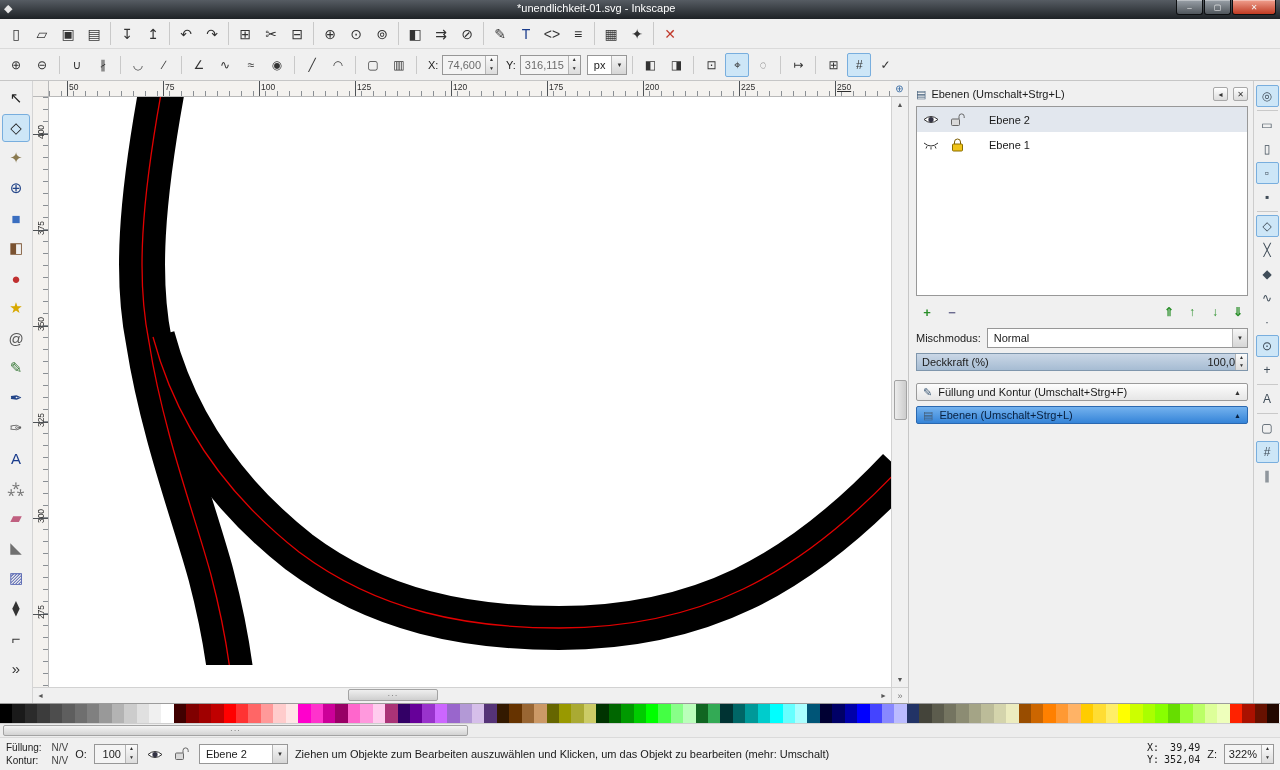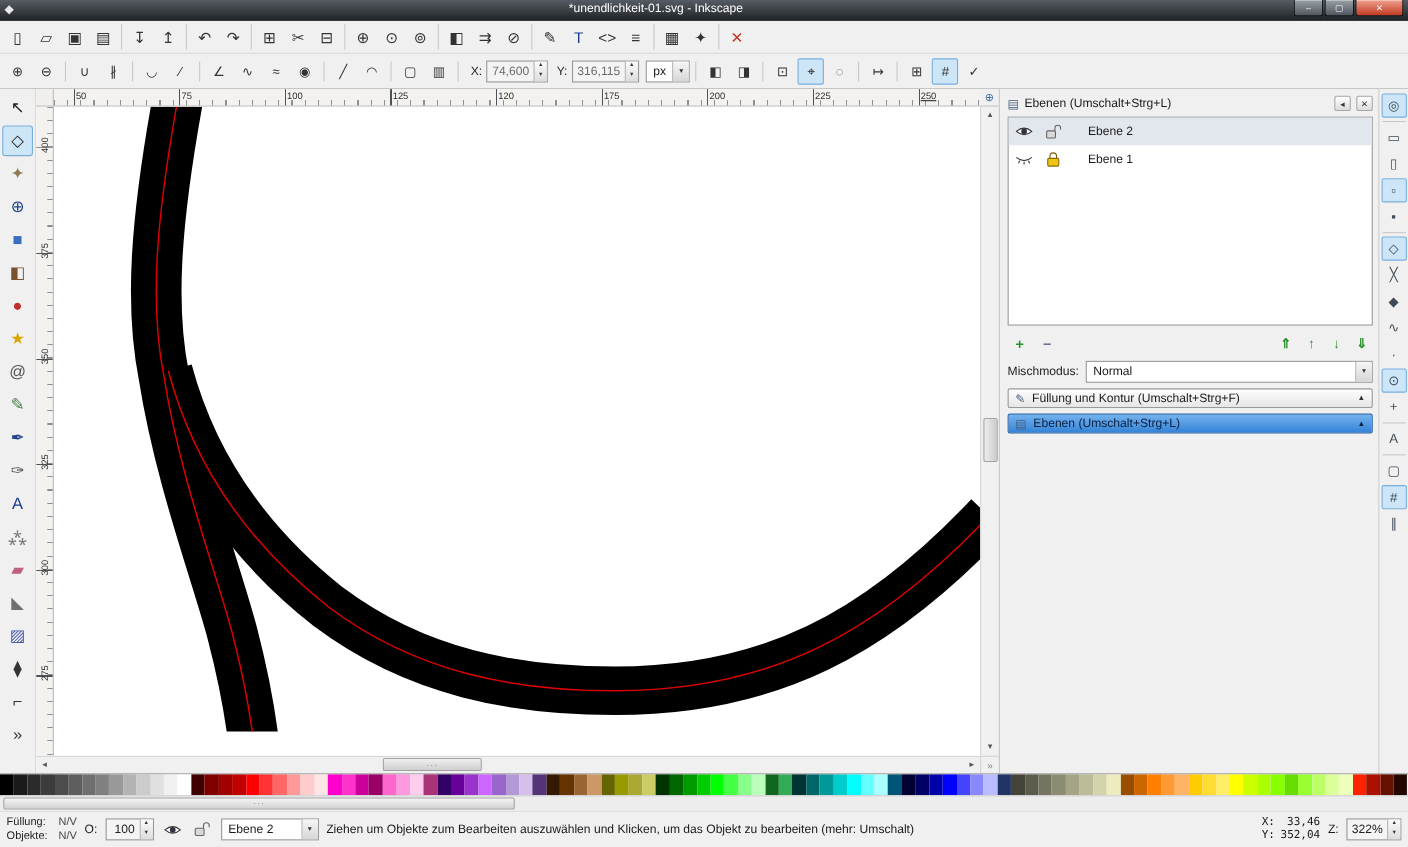--- a/index.html
+++ b/index.html
@@ -368,20 +368,31 @@
           <div class="arrowbtn">↓</div>
           <div class="arrowbtn">⇓</div>
         </div>
       </div>
       <div class="blendrow">
         <span>Mischmodus:</span>
         <div class="dropdown">
           <span class="dval" style="flex:1;">Normal</span>
           <span class="darrow">▼</span>
         </div>
+      </div>
+      <div class="opacity">
+        <span>Deckkraft (%)</span>
+        <span class="sp"></span>
+        <span>100,0</span>
+        <div class="ospinwrap">
+            <div class="spin">
+              <span>▲</span>
+              <span>▼</span>
+            </div>
+          </div>
       </div>
       <div class="dockbar" id="dockbar-0">
         <span class="dockicon">✎</span>
         <span>Füllung und Kontur (Umschalt+Strg+F)</span>
         <span class="chev">▲</span>
       </div>
       <div class="dockbar active" id="dockbar-1">
         <span class="dockicon">▤</span>
         <span>Ebenen (Umschalt+Strg+L)</span>
         <span class="chev">▲</span>
@@ -518,21 +529,21 @@
       <div class="swatch" style="background: rgb(34, 8, 0);"></div>
     </div>
   <div class="pscroll">
     <div class="pthumb">···</div>
   </div>
 
   <div class="statusbar">
     <div class="fsblock">
       <span class="fslabel">Füllung:</span>
       <span class="fsval">N/V</span>
-      <span class="fslabel">Objekte:</span>
+      <span class="fslabel">Kontur:</span>
       <span class="fsval">N/V</span>
     </div>
     <span>O:</span>
     <div class="numfield">
       <span class="val" style="width:30px;color:#222;">100</span>
       <div class="spin">
           <span>▲</span>
           <span>▼</span>
         </div>
     </div>
@@ -548,21 +559,21 @@
           <rect x="1.5" y="6" width="8" height="6.5" rx="1" fill="#d9d9d9" stroke="#666"></rect>
         </svg>
       </div>
     <div class="dropdown">
       <span class="dval" style="width:72px;">Ebene 2</span>
       <span class="darrow">▼</span>
     </div>
     <div class="msg">Ziehen um Objekte zum Bearbeiten auszuwählen und Klicken, um das Objekt zu bearbeiten (mehr: Umschalt)</div>
     <div class="xy">
       <span>X:</span>
-      <span>33,46</span>
+      <span>39,49</span>
       <span>Y:</span>
       <span>352,04</span>
     </div>
     <span>Z:</span>
     <div class="numfield">
       <span class="val" style="width:36px;color:#222;">322%</span>
       <div class="spin">
           <span>▲</span>
           <span>▼</span>
         </div>

